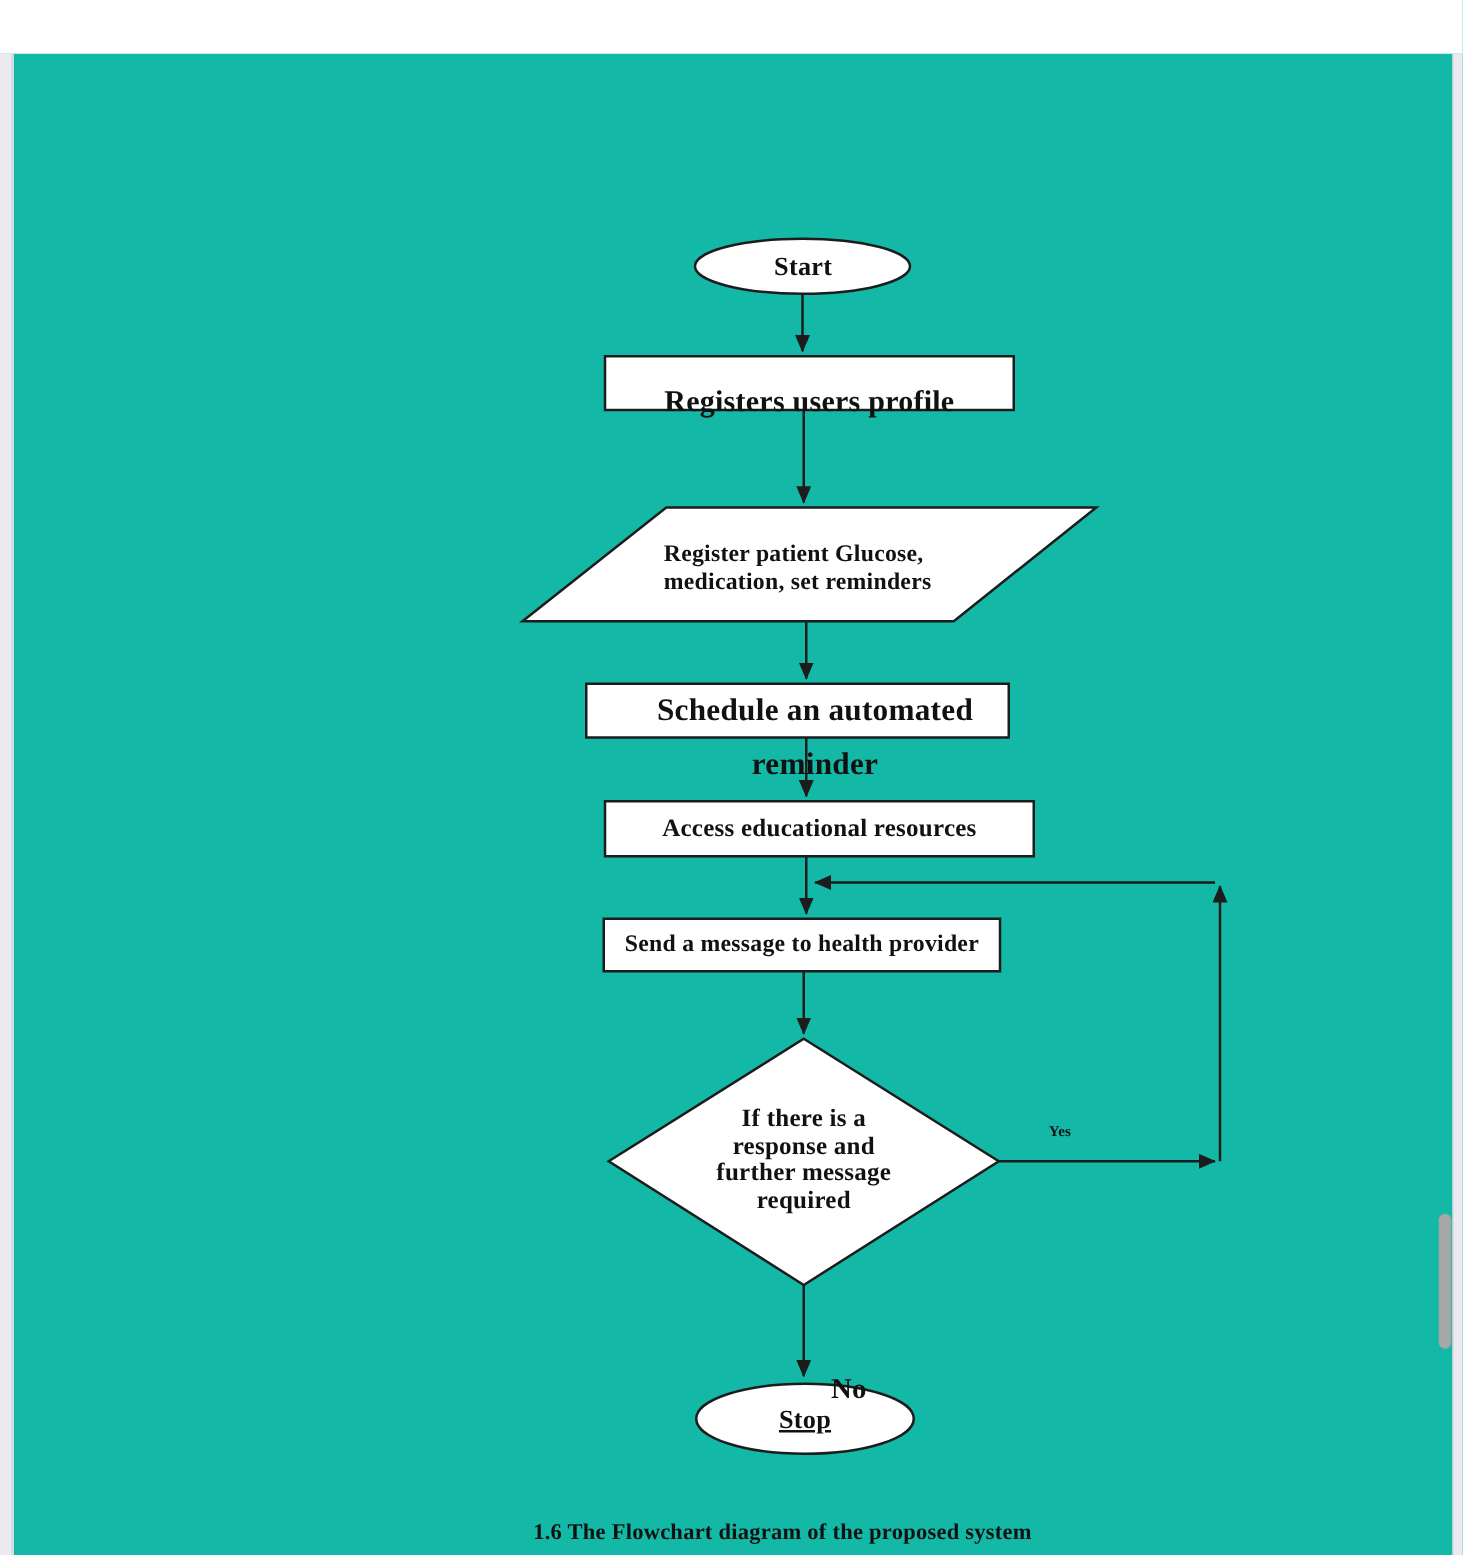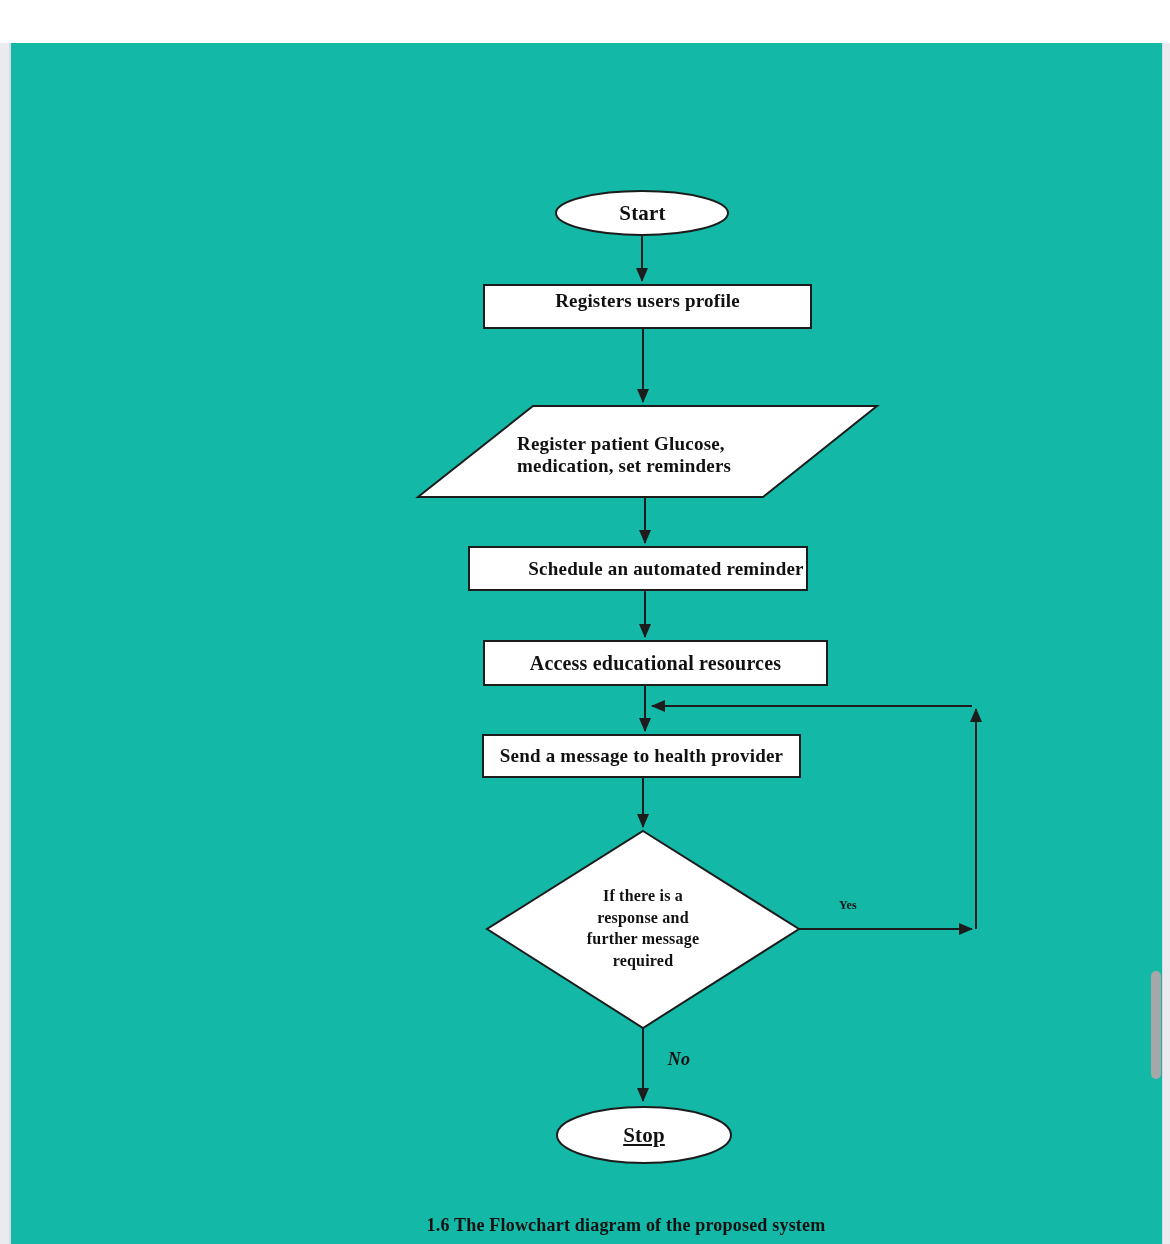--- a/index.html
+++ b/index.html
@@ -33,28 +33,28 @@
   
   .lbl {
     position: absolute;
     font-weight: bold;
     color: #111111;
     text-align: center;
     white-space: pre-line;
     letter-spacing: 0.2px;
   }
   .lbl-start    { left: 557px; top: 155px; width: 171px; height: 30px; line-height: 30px; font-size: 21px; }
-  .lbl-p1       { left: 484px; top: 236px; width: 327px; height: 43px; line-height: 43px; font-size: 19px; }
-  .lbl-p2       { left: 517px; top: 390px; width: 260px; line-height: 22px; font-size: 19px; text-align: left; }
-  .lbl-p3       { left: 457px; top: 504px; width: 338px; height: 43px; line-height: 43px; font-size: 19px; padding-left: 40px; }
+  .lbl-p1       { left: 484px; top: 258px; width: 327px; height: 43px; line-height: 43px; font-size: 24px; }
+  .lbl-p2       { left: 531px; top: 390px; width: 260px; line-height: 22px; font-size: 19px; text-align: left; }
+  .lbl-p3       { left: 443px; top: 504px; width: 338px; height: 43px; line-height: 43px; font-size: 25px; padding-left: 40px; }
   .lbl-p4       { left: 484px; top: 598px; width: 343px; height: 44px; line-height: 44px; font-size: 20px; }
   .lbl-p5       { left: 483px; top: 692px; width: 317px; height: 42px; line-height: 42px; font-size: 19px; }
-  .lbl-decision { left: 523px; top: 842px; width: 240px; line-height: 21.5px; font-size: 16px; }
+  .lbl-decision { left: 523px; top: 842px; width: 240px; line-height: 21.5px; font-size: 20px; }
   .lbl-yes      { left: 826px; top: 850px; width: 44px;  height: 24px; line-height: 24px; font-size: 12px; }
-  .lbl-no       { left: 660px; top: 1004px; width: 38px; height: 24px; line-height: 24px; font-size: 18px; font-style: italic; }
+  .lbl-no       { left: 660px; top: 1056px; width: 38px; height: 24px; line-height: 24px; font-size: 23px; }
   .lbl-stop     { left: 557px; top: 1078px; width: 174px; height: 28px; line-height: 28px; font-size: 21px; text-decoration: underline; }
   .lbl-caption  { left: 396px; top: 1169px; width: 460px; line-height: 26px; font-size: 18px; }
 </style>
 </head>
 <body>
 
 <div id="page">
 
   <svg id="chart-svg" width="1170" height="1244" viewBox="0 0 1170 1244">
     <defs>

